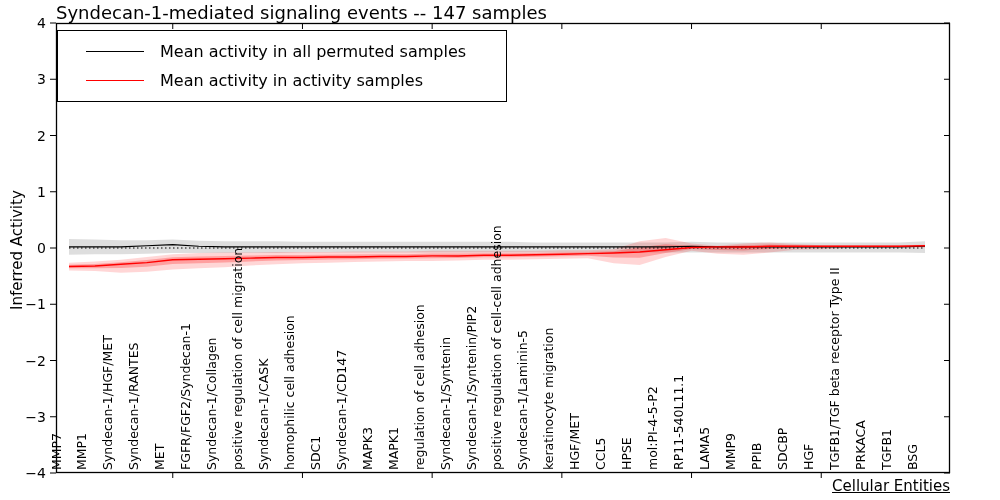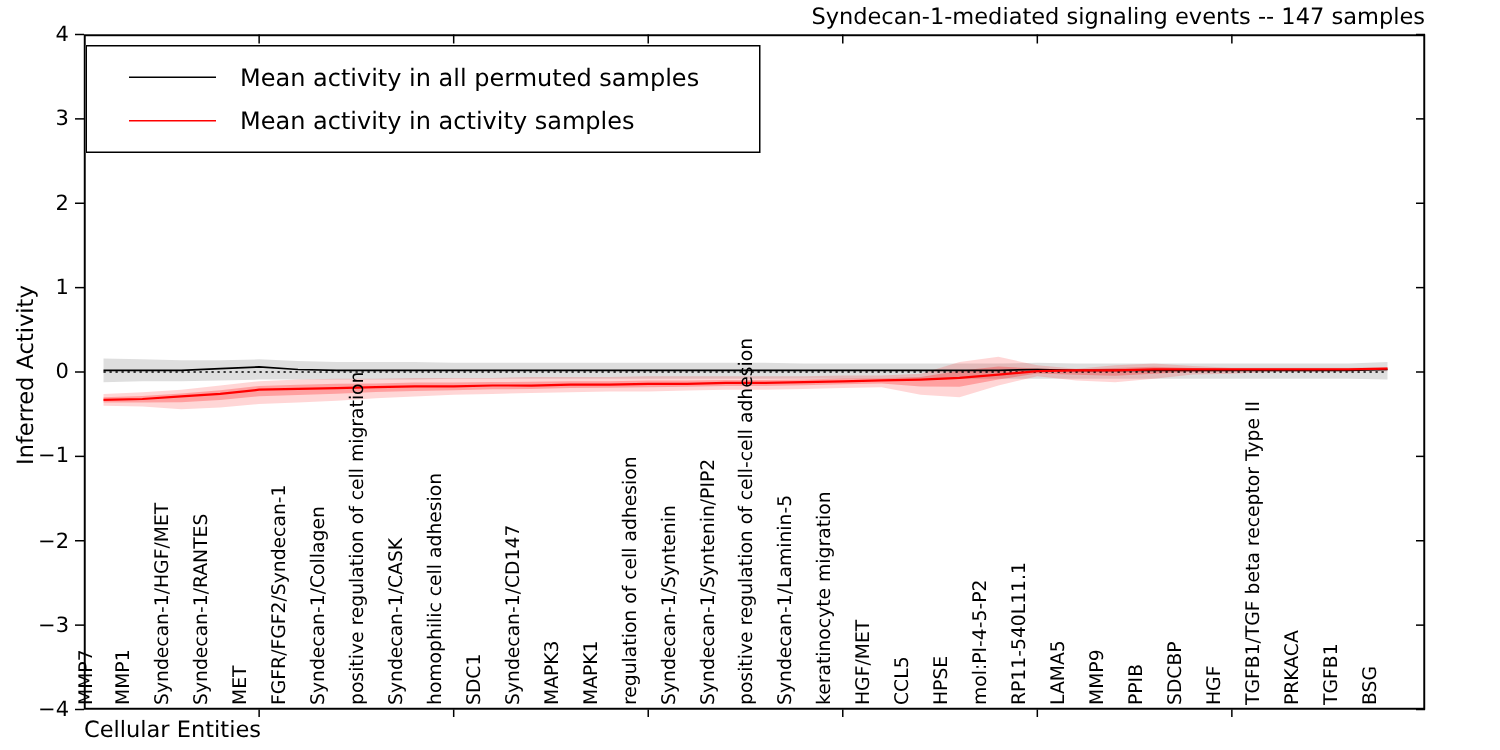--- a/index.html
+++ b/index.html
@@ -1,23 +1,23 @@
 <!DOCTYPE html>
 <html><head>
 <meta charset="utf-8">
 <style>
   html,body{margin:0;padding:0;background:#fff;}
   #figure{
     position:relative;width:1000px;height:500px;background:#ffffff;
     font-family:"DejaVu Sans","Liberation Sans",sans-serif;color:#000;overflow:hidden;
   }
   #plot-svg{position:absolute;left:0;top:0;width:1000px;height:500px;}
-  .title{position:absolute;left:56px;top:2px;width:894px;text-align:right;font-size:15px;}
+  .title{position:absolute;left:56px;top:2px;width:894px;text-align:left;font-size:18px;}
   .ylabel{position:absolute;left:8px;top:310px;transform-origin:0 0;transform:rotate(-90deg);white-space:nowrap;font-size:15px;}
-  .xlabel{position:absolute;left:56px;top:477px;width:894px;text-align:left;font-size:15px;}
+  .xlabel{position:absolute;left:56px;top:477px;width:894px;text-align:right;font-size:15px;text-decoration:underline;}
   .ytick-label{position:absolute;left:0;width:46px;text-align:right;font-size:14px;line-height:16px;}
   .xtick-label{position:absolute;white-space:nowrap;font-size:12.5px;line-height:13px;transform-origin:0 100%;transform:rotate(-90deg);}
   .legend{
     position:absolute;left:57px;top:30px;width:450px;background:#fff;
     border:1.6px solid #000;padding:6px 0 6px 28px;box-sizing:border-box;
   }
   .legend-row{display:flex;align-items:center;height:29px;}
   .legend-line{width:58px;height:0;border-top:1.6px solid #000;margin-right:16px;flex:none;}
   .legend-text{font-size:16px;white-space:nowrap;}
 </style>

